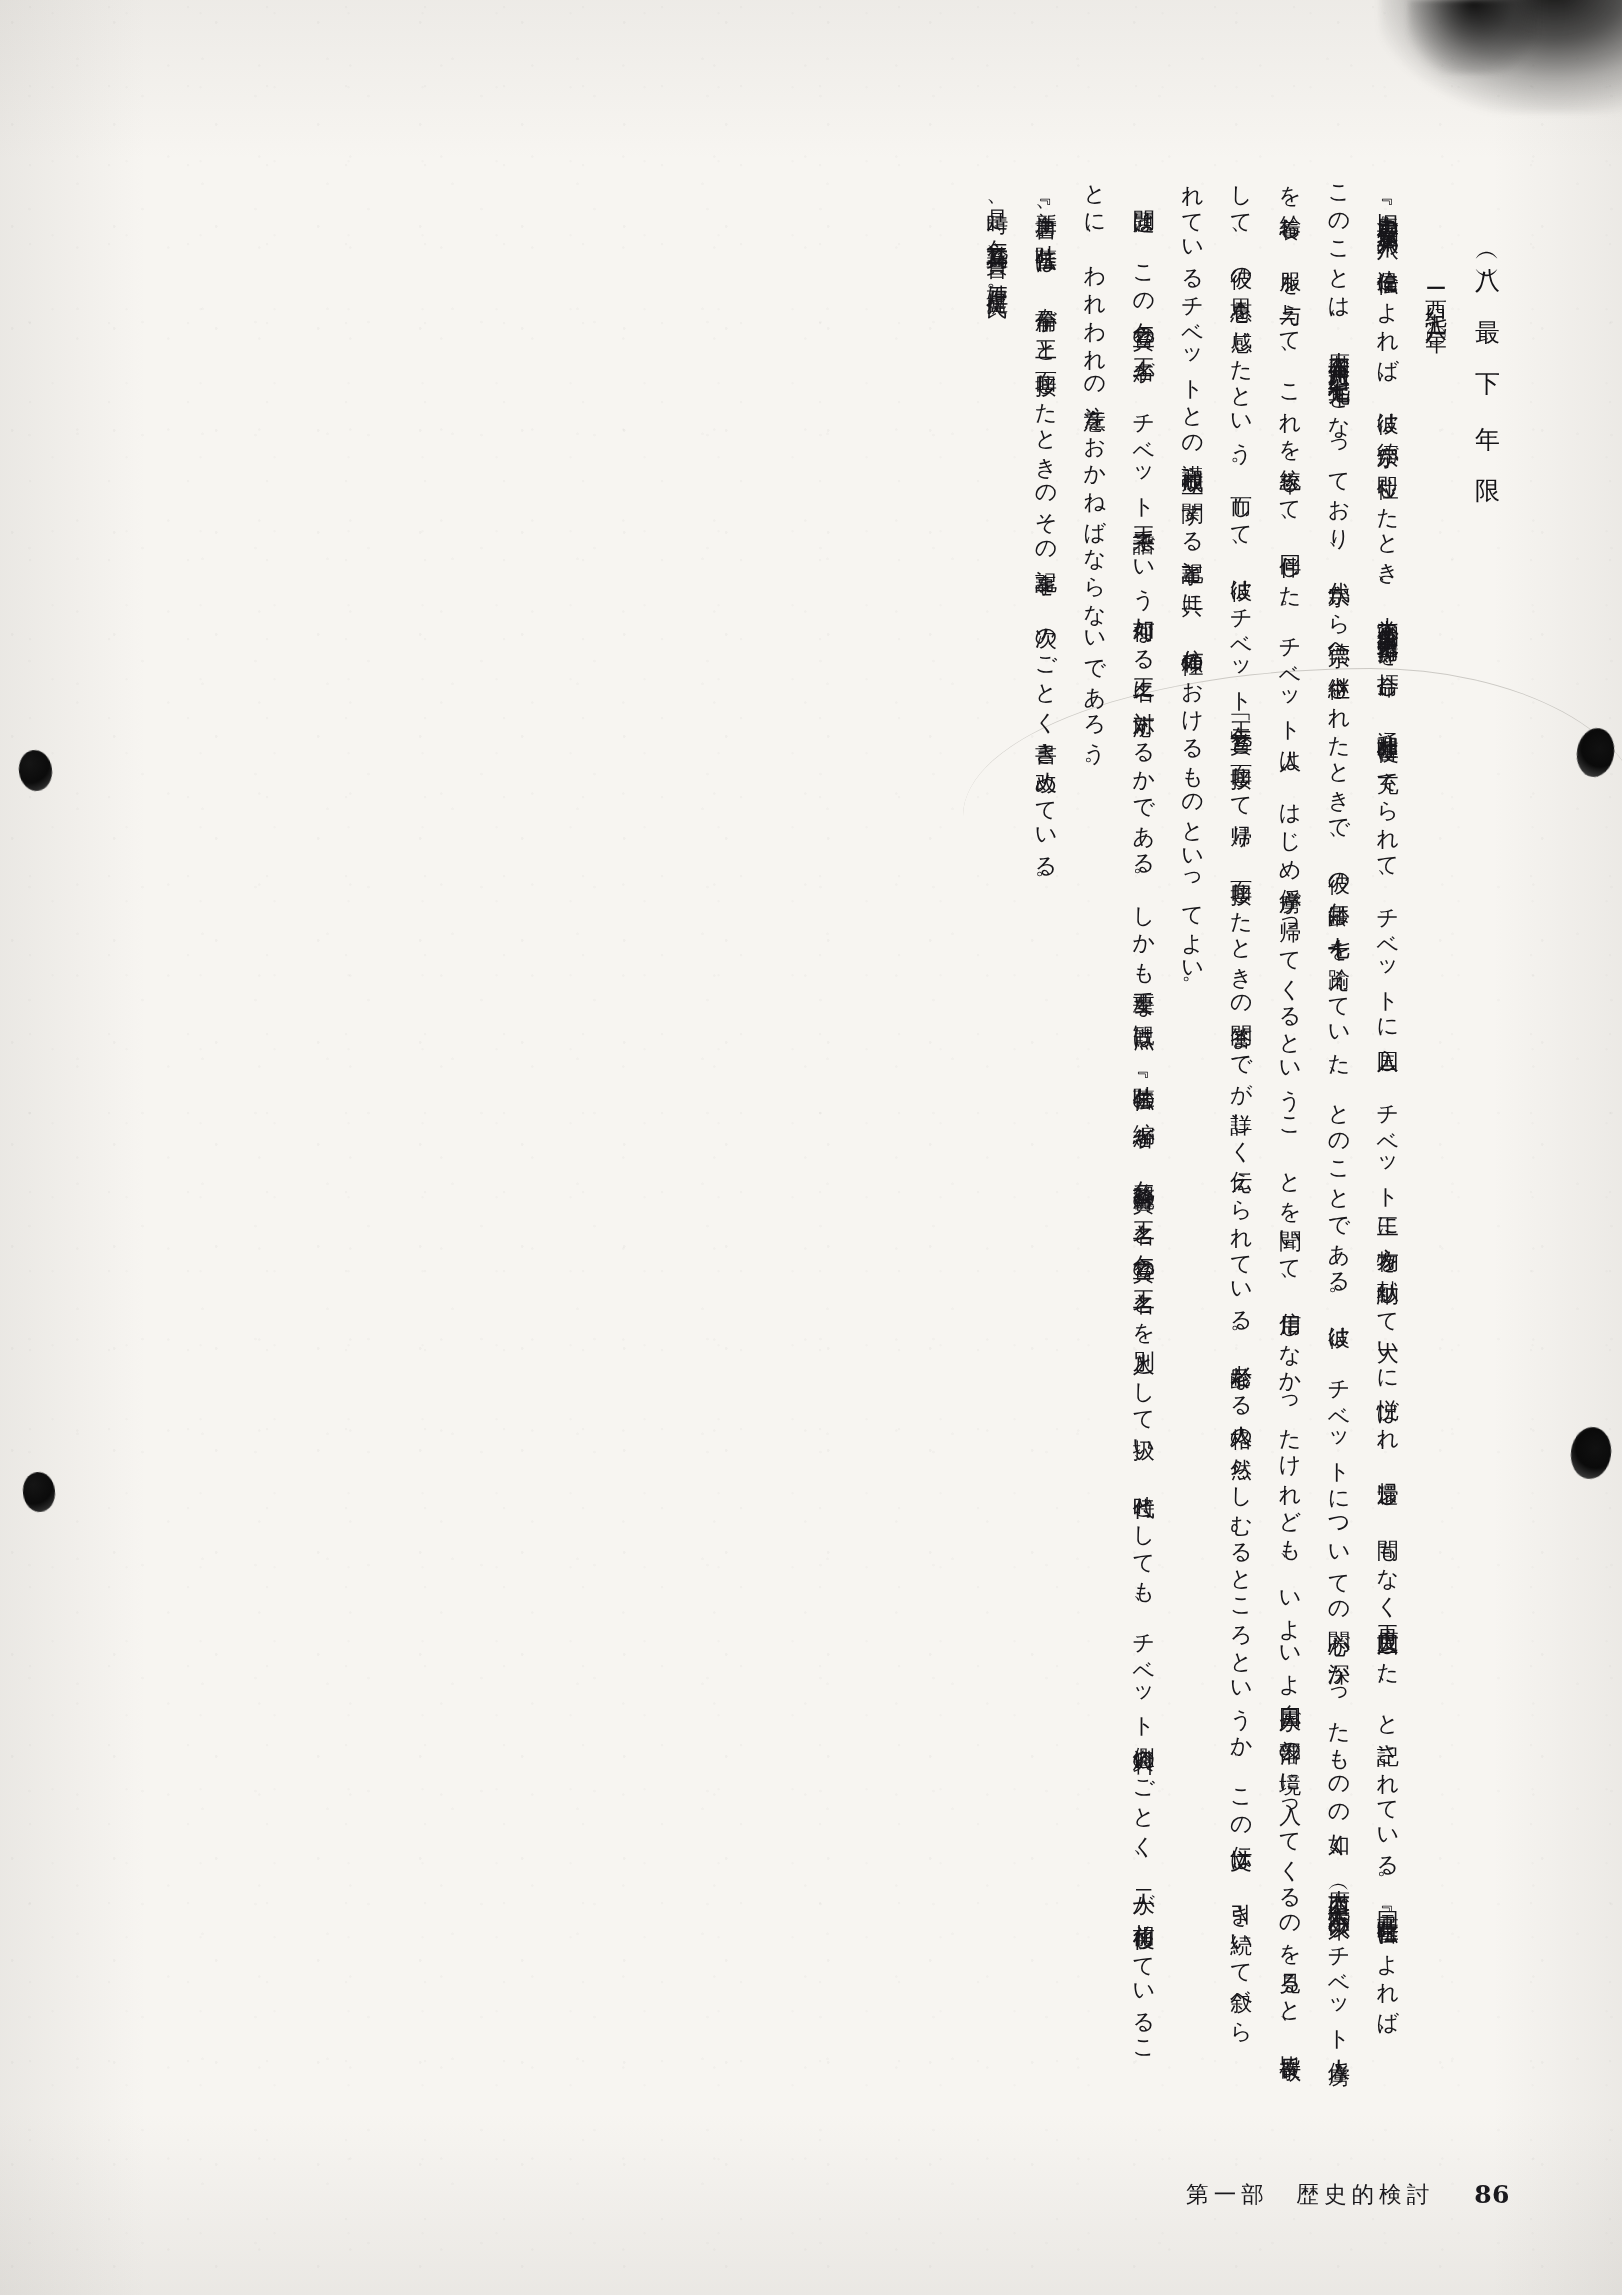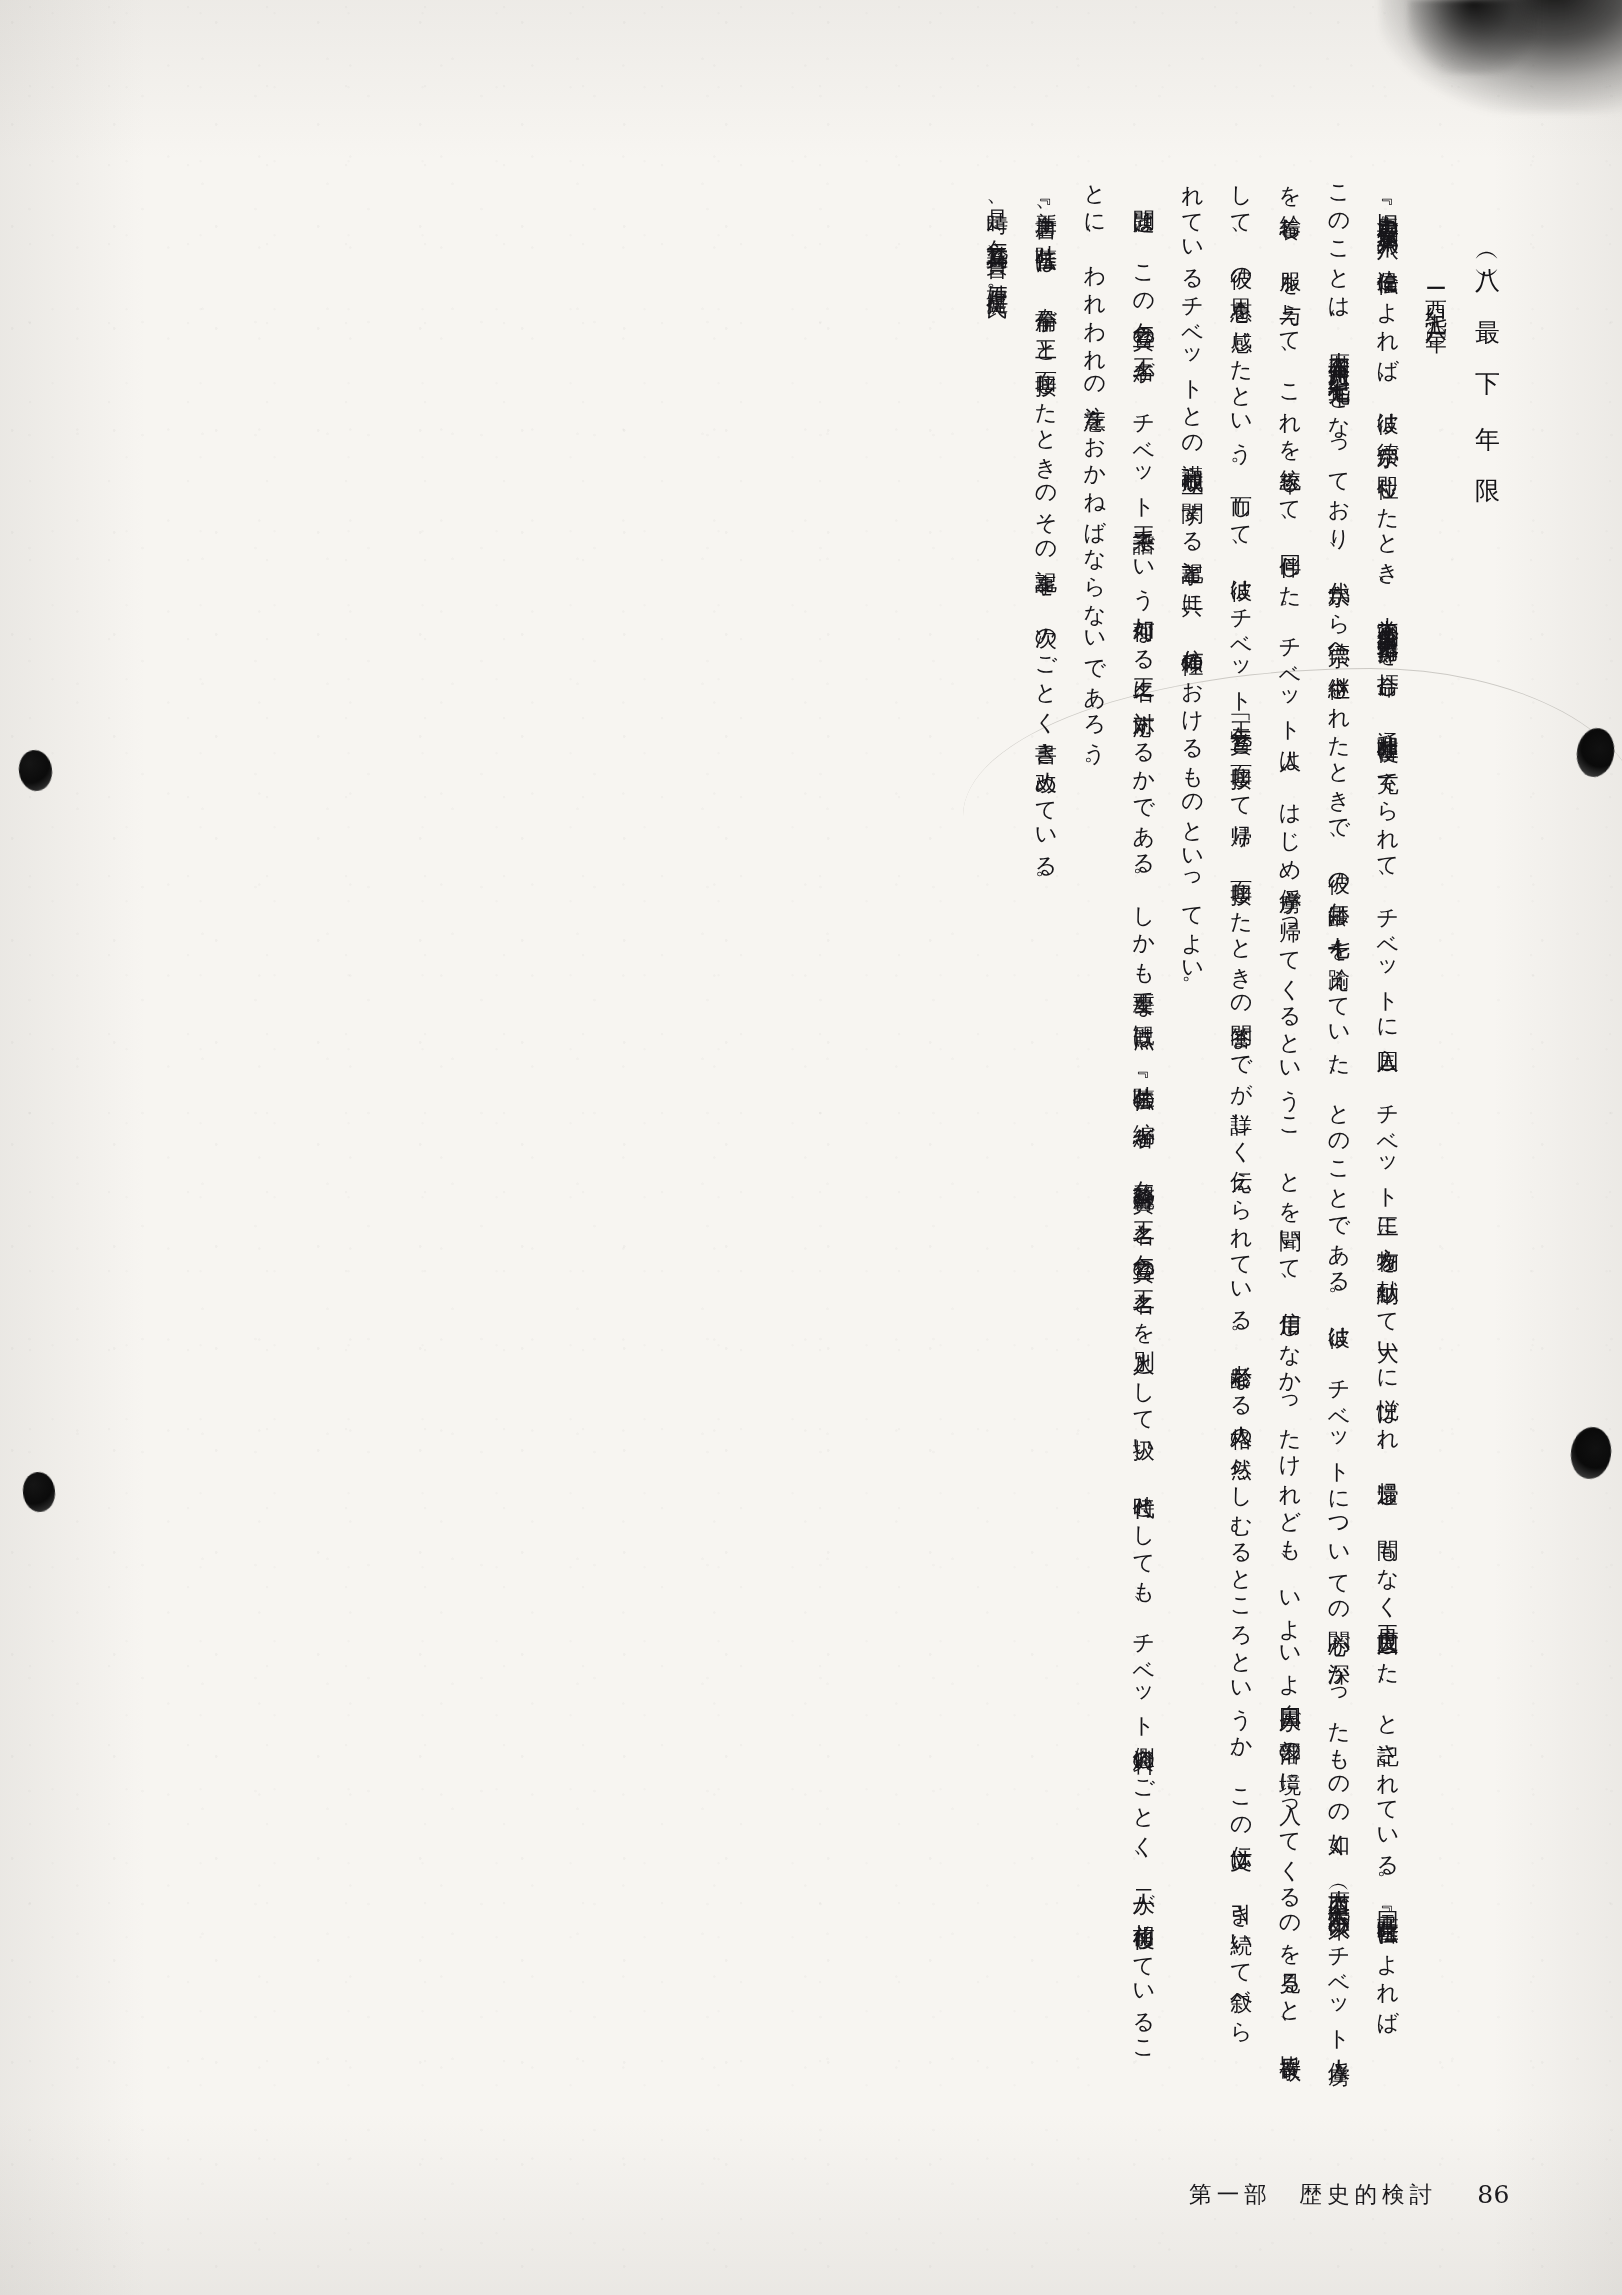--- a/index.html
+++ b/index.html
@@ -140,20 +140,21 @@
     font-family: "DejaVu Serif", "Liberation Serif", serif;
     color: #1a191d;
   }
   .footer .chapter {
     font-size: 22.6px;
     letter-spacing: 0.22em;
   }
   .footer .pageno {
     font-size: 25px;
     letter-spacing: 0.02em;
+    font-weight: bold;
   }
 </style>
 </head>
 <body>
 
 <div class="page">
 
   <div class="grain"></div>
   <div class="vignette"></div>
   <div class="smudge-top-right"></div>

